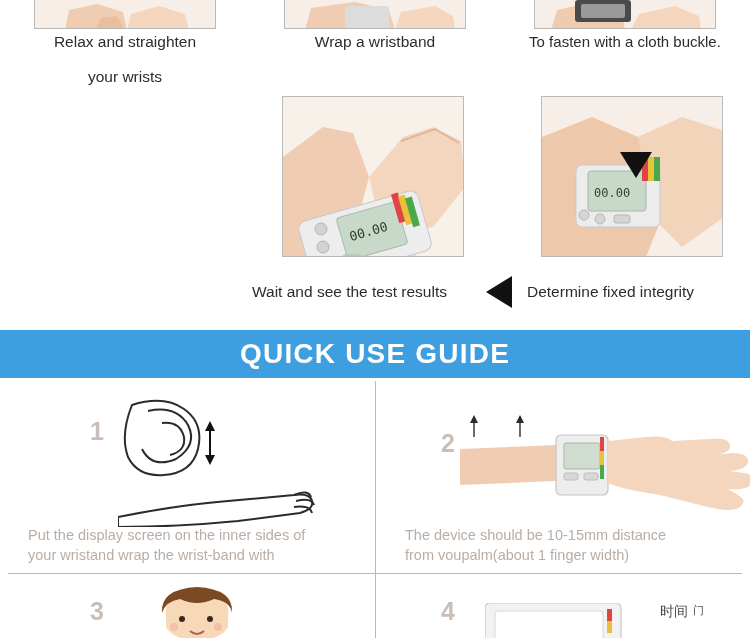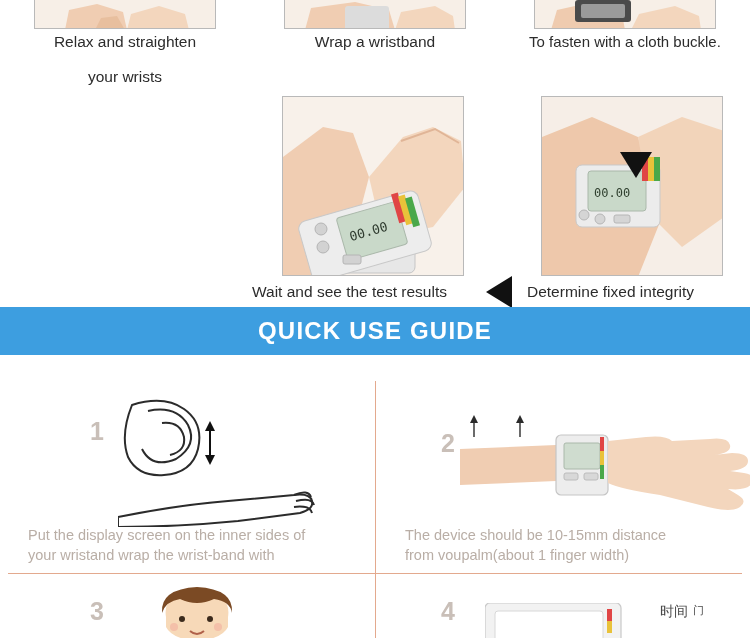--- a/index.html
+++ b/index.html
@@ -72,21 +72,21 @@
   .mid {
     position: absolute;
     top: 96px;
     left: 0;
     width: 750px;
     height: 215px;
   }
   .mid-photo {
     position: absolute;
     width: 182px;
-    height: 180px;
+    height: 161px;
     border: 1px solid #b9b9b9;
     box-sizing: border-box;
     overflow: hidden;
     background: #f4e3d6;
   }
   .mid-photo.left  { left: 282px; top: 0; }
   .mid-photo.right { left: 541px; top: 0; }
 
   .mid-caption {
     position: absolute;
@@ -112,26 +112,26 @@
     width: 0; height: 0;
     border-left: 16px solid transparent;
     border-right: 16px solid transparent;
     border-top: 26px solid #111;
   }
 
   
   .banner {
     position: absolute;
     left: 0;
-    top: 307px;
+    top: 330px;
     width: 750px;
     height: 48px;
     background: #3d9ee0;
     color: #ffffff;
-    font-size: 24px;
+    font-size: 28px;
     font-weight: bold;
     letter-spacing: 1.2px;
     display: flex;
     align-items: center;
     justify-content: center;
   }
 
   
   .guide {
     position: absolute;

